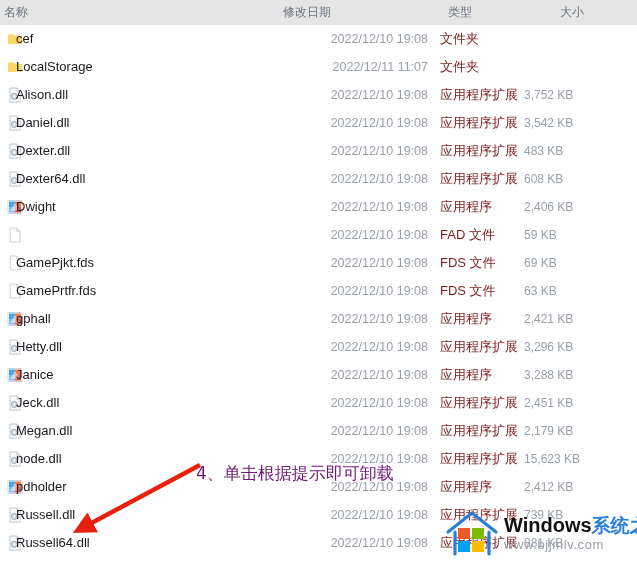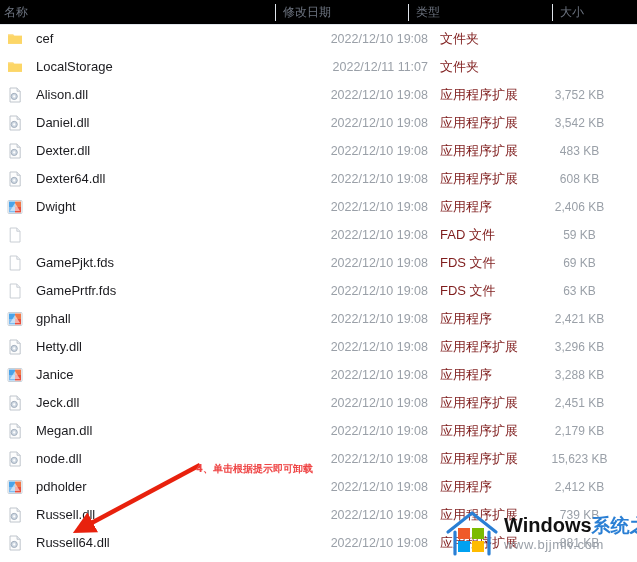--- a/index.html
+++ b/index.html
@@ -16,21 +16,21 @@
     width: 637px;
     height: 562px;
     background: #ffffff;
     overflow: hidden;
   }
 
   
   .col-header {
     position: relative;
     height: 25px;
-    background: #000000;
+    background: #e5e5e5;
     border-bottom: 1px solid #e2e7ed;
     width: 637px;
   }
   .col-header .hcell {
     position: absolute;
     top: 0;
     height: 25px;
     line-height: 25px;
     font-size: 12px;
     color: #6d7480;
@@ -40,21 +40,21 @@
   }
   .col-header .hcell.divider::before {
     content: "";
     position: absolute;
     left: 0; top: 4px;
     width: 1px; height: 17px;
     background: #dfe4ea;
   }
   .h-name { left: -4px;  width: 279px; }
   .h-date { left: 275px; width: 157px; }
-  .h-type { left: 408px; width: 120px; }
+  .h-type { left: 440px; width: 120px; }
   .h-size { left: 552px; width: 65px; }
 
   
   .rows { position: relative; width: 637px; }
 
   .row {
     position: relative;
     height: 28px;
     width: 637px;
     background: #ffffff;
@@ -66,60 +66,60 @@
     height: 28px;
     line-height: 28px;
     font-size: 12.5px;
     white-space: nowrap;
     overflow: hidden;
   }
 
   .c-name {
     left: 0; width: 275px;
     color: #1b1b1f;
-    padding-left: 36px;
+    padding-left: 16px;
     font-size: 13px;
   }
   .c-date {
     left: 248px; width: 180px;
     color: #9aa0a8;
     text-align: right;
     padding-left: 0;
   }
   .c-type {
     left: 440px; width: 112px;
     color: #7f1d1d;
     font-size: 13px;
   }
   .c-size {
-    left: 536px; width: 90px;
+    left: 524px; width: 90px;
     color: #9aa0a8;
-    text-align: center;
+    text-align: left;
     padding-right: 3px;
     font-size: 12px;
   }
 
   
   .ficon {
     position: absolute;
     left: 7px;
     top: 6px;
     width: 16px;
     height: 16px;
   }
   .ficon svg { display: block; width: 16px; height: 16px; }
 
   
   .annot-text {
     position: absolute;
     left: 196px;
     top: 462px;
-    font-size: 10px;
-    font-weight: bold;
-    color: #ef4444;
+    font-size: 17px;
+    font-weight: normal;
+    color: #701a75;
     white-space: nowrap;
     letter-spacing: 0px;
     z-index: 40;
     font-family: "DejaVu Sans", sans-serif;
   }
   .annot-arrow {
     position: absolute;
     left: 60px;
     top: 455px;
     width: 150px;

